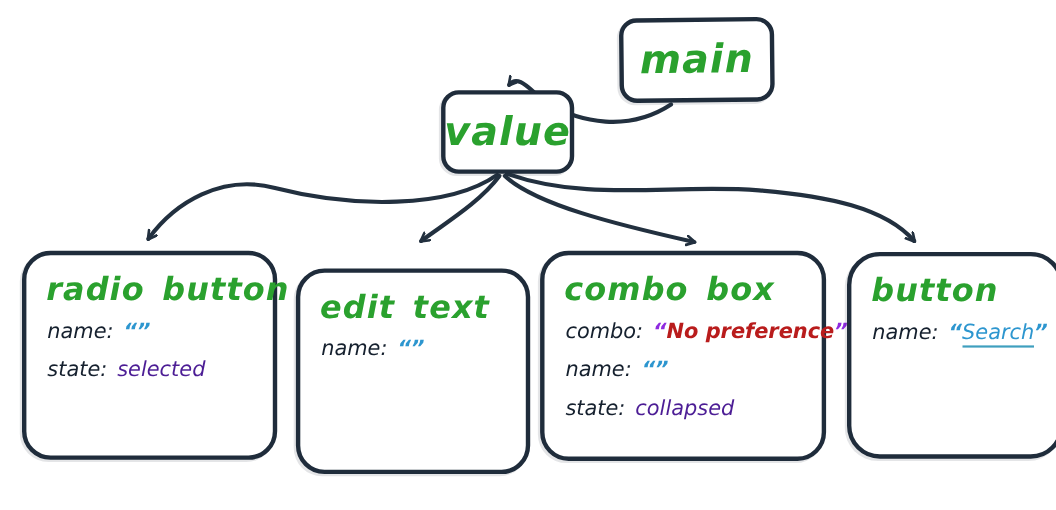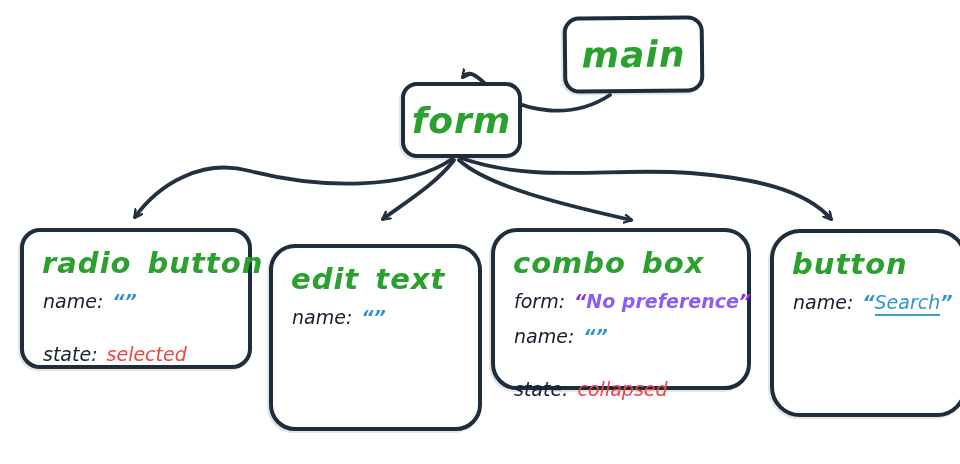--- a/index.html
+++ b/index.html
@@ -76,23 +76,23 @@
     margin-right: 9px;
   }
   .quote { font-weight: 600; }
   .q-name { color: #2d96cf; }
   .q-value { color: #8f2be0; }
   .val-name {
     color: #2d96cf;
     border-bottom: 2px solid #3f9fbe;
     padding-bottom: 1px;
   }
-  .val-state { color: #ef4444; margin-top: 18px; }
+  .val-state { color: #4c1d95; }
   .val-value {
-    color: #8b5cf6;
+    color: #b91c1c;
     font-weight: 700;
   }
 </style>
 </head>
 <body>
 
 <div class="stage">
 
   <svg class="connectors" viewBox="0 0 960 464" xmlns="http://www.w3.org/2000/svg">
     <defs>
@@ -110,24 +110,24 @@
     <path d="M 459 160 C 487 186, 560 204, 631 220" fill="none" stroke="#22303f" stroke-width="3.8" stroke-linecap="round" marker-end="url(#arrowhead)"></path>
 
     <path d="M 461 158 C 535 184, 610 167, 690 173 C 752 178, 805 189, 831 219" fill="none" stroke="#22303f" stroke-width="3.8" stroke-linecap="round" marker-end="url(#arrowhead)"></path>
   </svg>
 
   <div class="node node-root" style="left:563px; top:16px; width:141px; height:77px;">
     <span class="role-label role-big">main</span>
   </div>
 
   <div class="node node-parent" style="left:401px; top:82px; width:121px; height:76px;">
-    <span class="role-label role-big">form</span>
+    <span class="role-label role-big">value</span>
   </div>
 
-  <div class="node node-child" style="left:20px; top:228px; width:232px; height:141px;border-radius:20px;">
+  <div class="node node-child" style="left:20px; top:228px; width:232px; height:190px;">
     <span class="role-label role-child">radio button</span>
     <div class="prop-row">
       <span class="prop-key">name:</span>
       <span class="quote q-name">“</span>
       <span class="quote q-name">”</span>
     </div>
     <div class="prop-row">
       <span class="prop-key">state:</span>
       <span class="val-state">selected</span>
     </div>
@@ -135,24 +135,24 @@
 
   <div class="node node-child" style="left:269px; top:244px; width:213px; height:187px;">
     <span class="role-label role-child">edit text</span>
     <div class="prop-row">
       <span class="prop-key">name:</span>
       <span class="quote q-name">“</span>
       <span class="quote q-name">”</span>
     </div>
   </div>
 
-  <div class="node node-child" style="left:491px; top:228px; width:260px; height:162px;">
+  <div class="node node-child" style="left:491px; top:228px; width:260px; height:191px;">
     <span class="role-label role-child">combo box</span>
     <div class="prop-row">
-      <span class="prop-key">form:</span>
+      <span class="prop-key">combo:</span>
       <span class="quote q-value">“</span>
       <span class="val-value">No preference</span>
       <span class="quote q-value">”</span>
     </div>
     <div class="prop-row">
       <span class="prop-key">name:</span>
       <span class="quote q-name">“</span>
       <span class="quote q-name">”</span>
     </div>
     <div class="prop-row">

